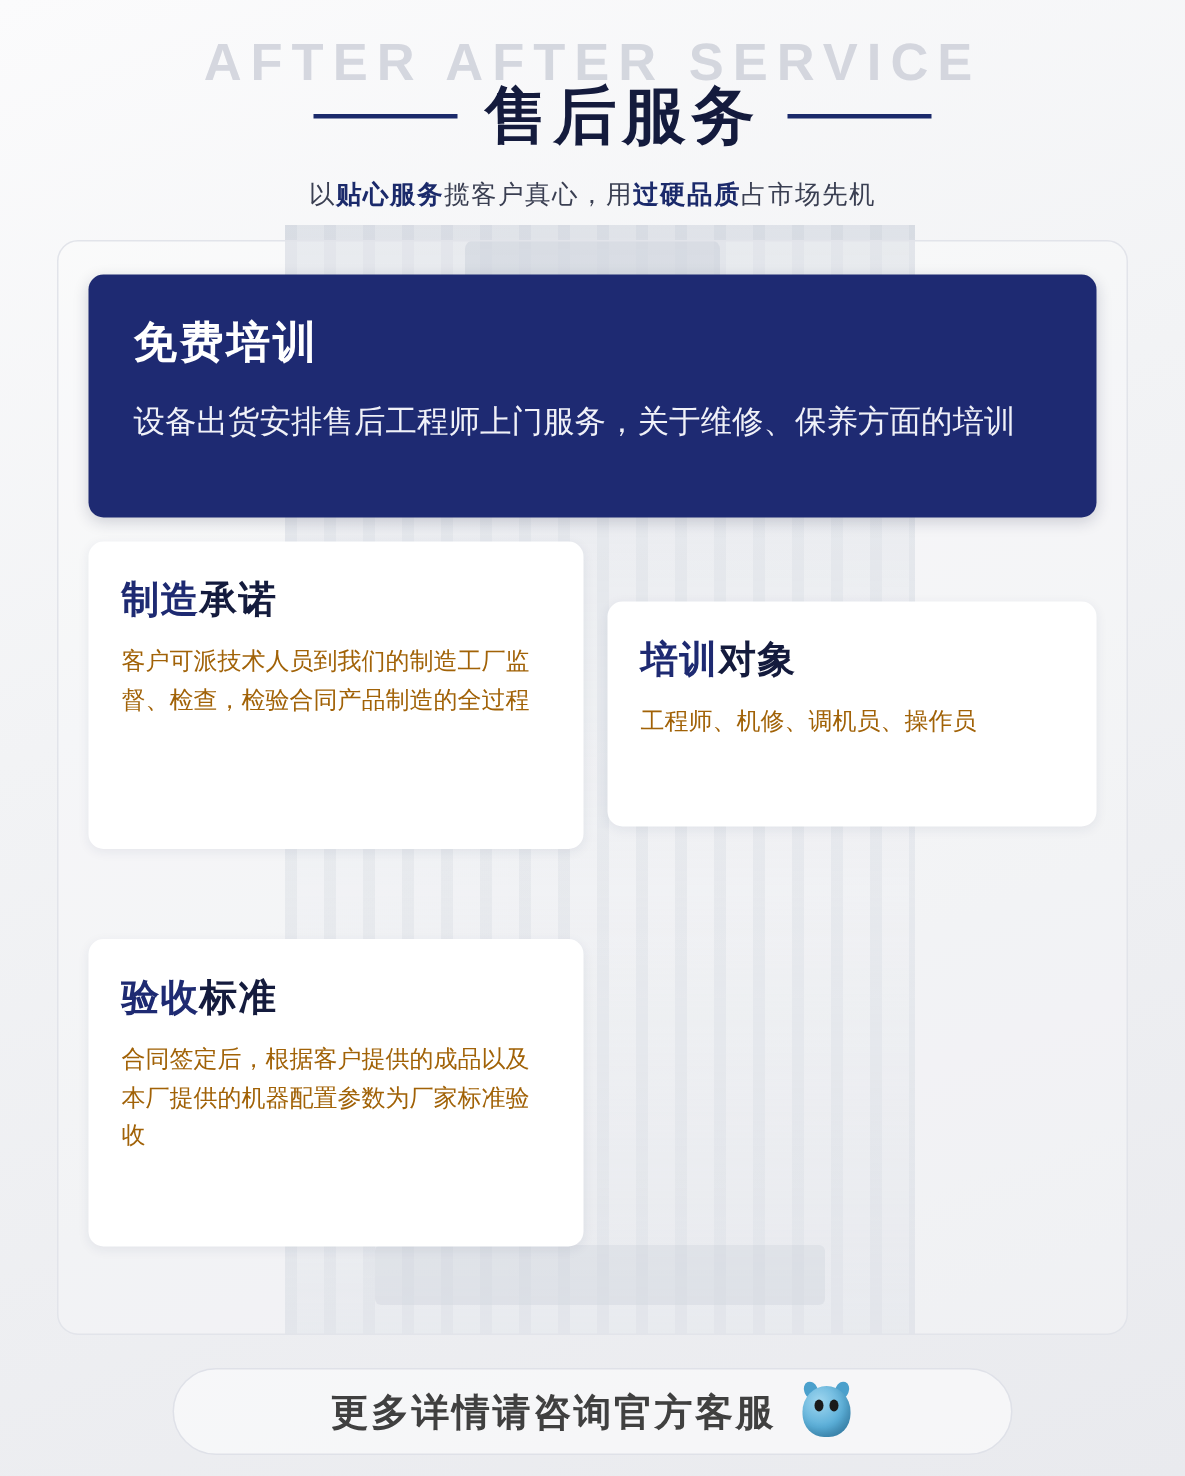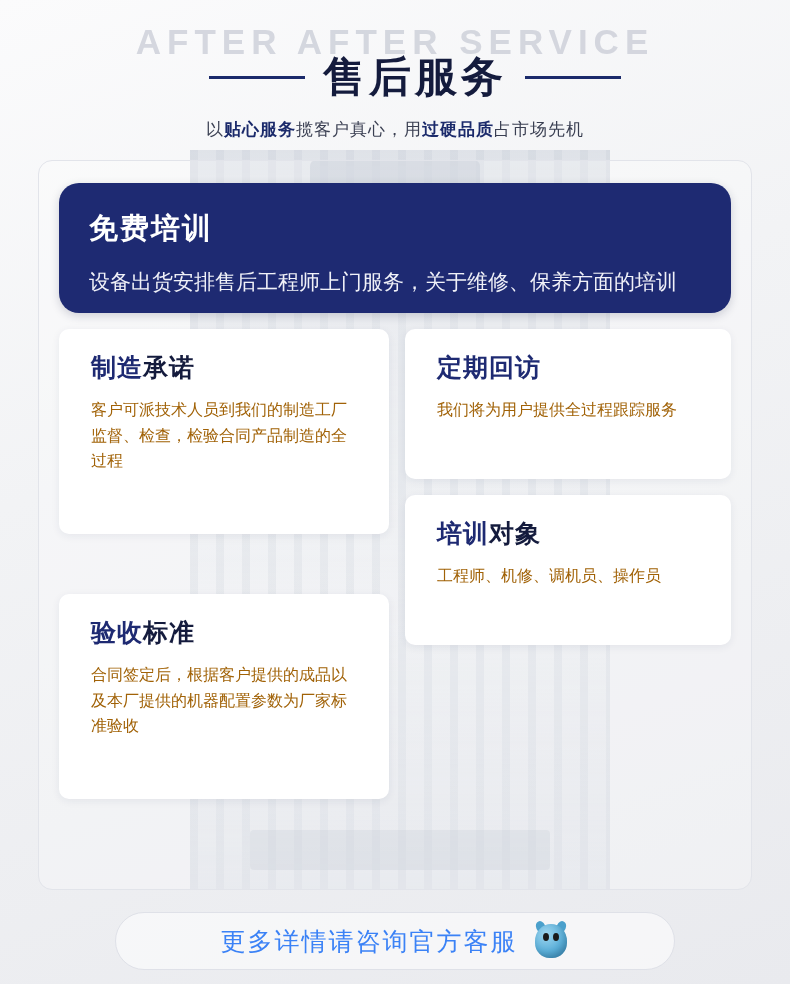--- a/index.html
+++ b/index.html
@@ -82,80 +82,80 @@
     margin: 10px 38px 0 38px;
     border: 1px solid #e2e4ea;
     border-radius: 14px;
     background: rgba(255,255,255,0.28);
     padding: 22px 20px 26px 20px;
     min-height: 730px;
   }
 
   .hero {
     background: #1e2a72;
-    border-radius: 20px;
-    padding: 26px 30px 14px 30px;
+    border-radius: 10px;
+    padding: 26px 30px 46px 30px;
     color: #fff;
     box-shadow: 0 3px 10px rgba(20,27,61,0.18);
   }
   .hero h3 {
     font-size: 29px;
     font-weight: 700;
     letter-spacing: 2px;
     margin-bottom: 16px;
   }
   .hero p { font-size: 21px; line-height: 1.6; color: #f0f1f8; }
 
   .cols { display: flex; gap: 16px; margin-top: 16px; }
   .col-left { width: 330px; display: flex; flex-direction: column; gap: 16px; }
   .col-right { flex: 1; display: flex; flex-direction: column; gap: 16px; }
 
   .card {
     background: #fff;
     border-radius: 10px;
-    padding: 22px 32px;
+    padding: 22px 22px;
     box-shadow: 0 2px 8px rgba(30,40,80,0.07);
   }
   .card h4 {
     font-size: 25px;
     font-weight: 700;
     color: #141b3d;
     letter-spacing: 1px;
     margin-bottom: 13px;
   }
   .card h4 .accent { color: #1e2a72; }
   .card p {
     font-size: 16px;
     line-height: 1.62;
     color: #a16207;
   }
 
   .card-manufacture { min-height: 205px; }
   .card-acceptance { min-height: 205px; margin-top: 44px; }
   .card-visit { min-height: 150px; }
   .card-parts { min-height: 150px; }
-  .card-trainee { min-height: 150px; }
+  .card-trainee { min-height: 150px; margin-top: 40px; }
 
   
   .footer {
     margin: 22px auto 0 auto;
     width: 560px;
     height: 58px;
     border: 1px solid #dfe1e8;
     border-radius: 29px;
     background: rgba(255,255,255,0.55);
     display: flex;
     align-items: center;
     justify-content: center;
     gap: 14px;
   }
   .footer-text {
     font-size: 25px;
-    font-weight: 400;
-    color: #3b82f6;
+    font-weight: 700;
+    color: #404040;
     letter-spacing: 2px;
   }
   .qq-icon {
     width: 38px; height: 42px;
     position: relative;
     display: inline-block;
   }
   .qq-icon .body {
     position: absolute;
     left: 3px; top: 4px;
@@ -220,24 +220,20 @@
 
         <div class="card card-acceptance">
           <h4><span class="accent">验收</span><span>标准</span></h4>
           <p>合同签定后，根据客户提供的成品以及本厂提供的机器配置参数为厂家标准验收</p>
         </div>
 
       </div>
 
       <div class="col-right">
 
-        <div class="card card-visit">
-          <h4><span class="accent">定期回访</span><span></span></h4>
-          <p>我们将为用户提供全过程跟踪服务</p>
-        </div>
 
 
         <div class="card card-trainee">
           <h4><span class="accent">培训</span><span>对象</span></h4>
           <p>工程师、机修、调机员、操作员</p>
         </div>
 
       </div>
     </div>
   </div>

